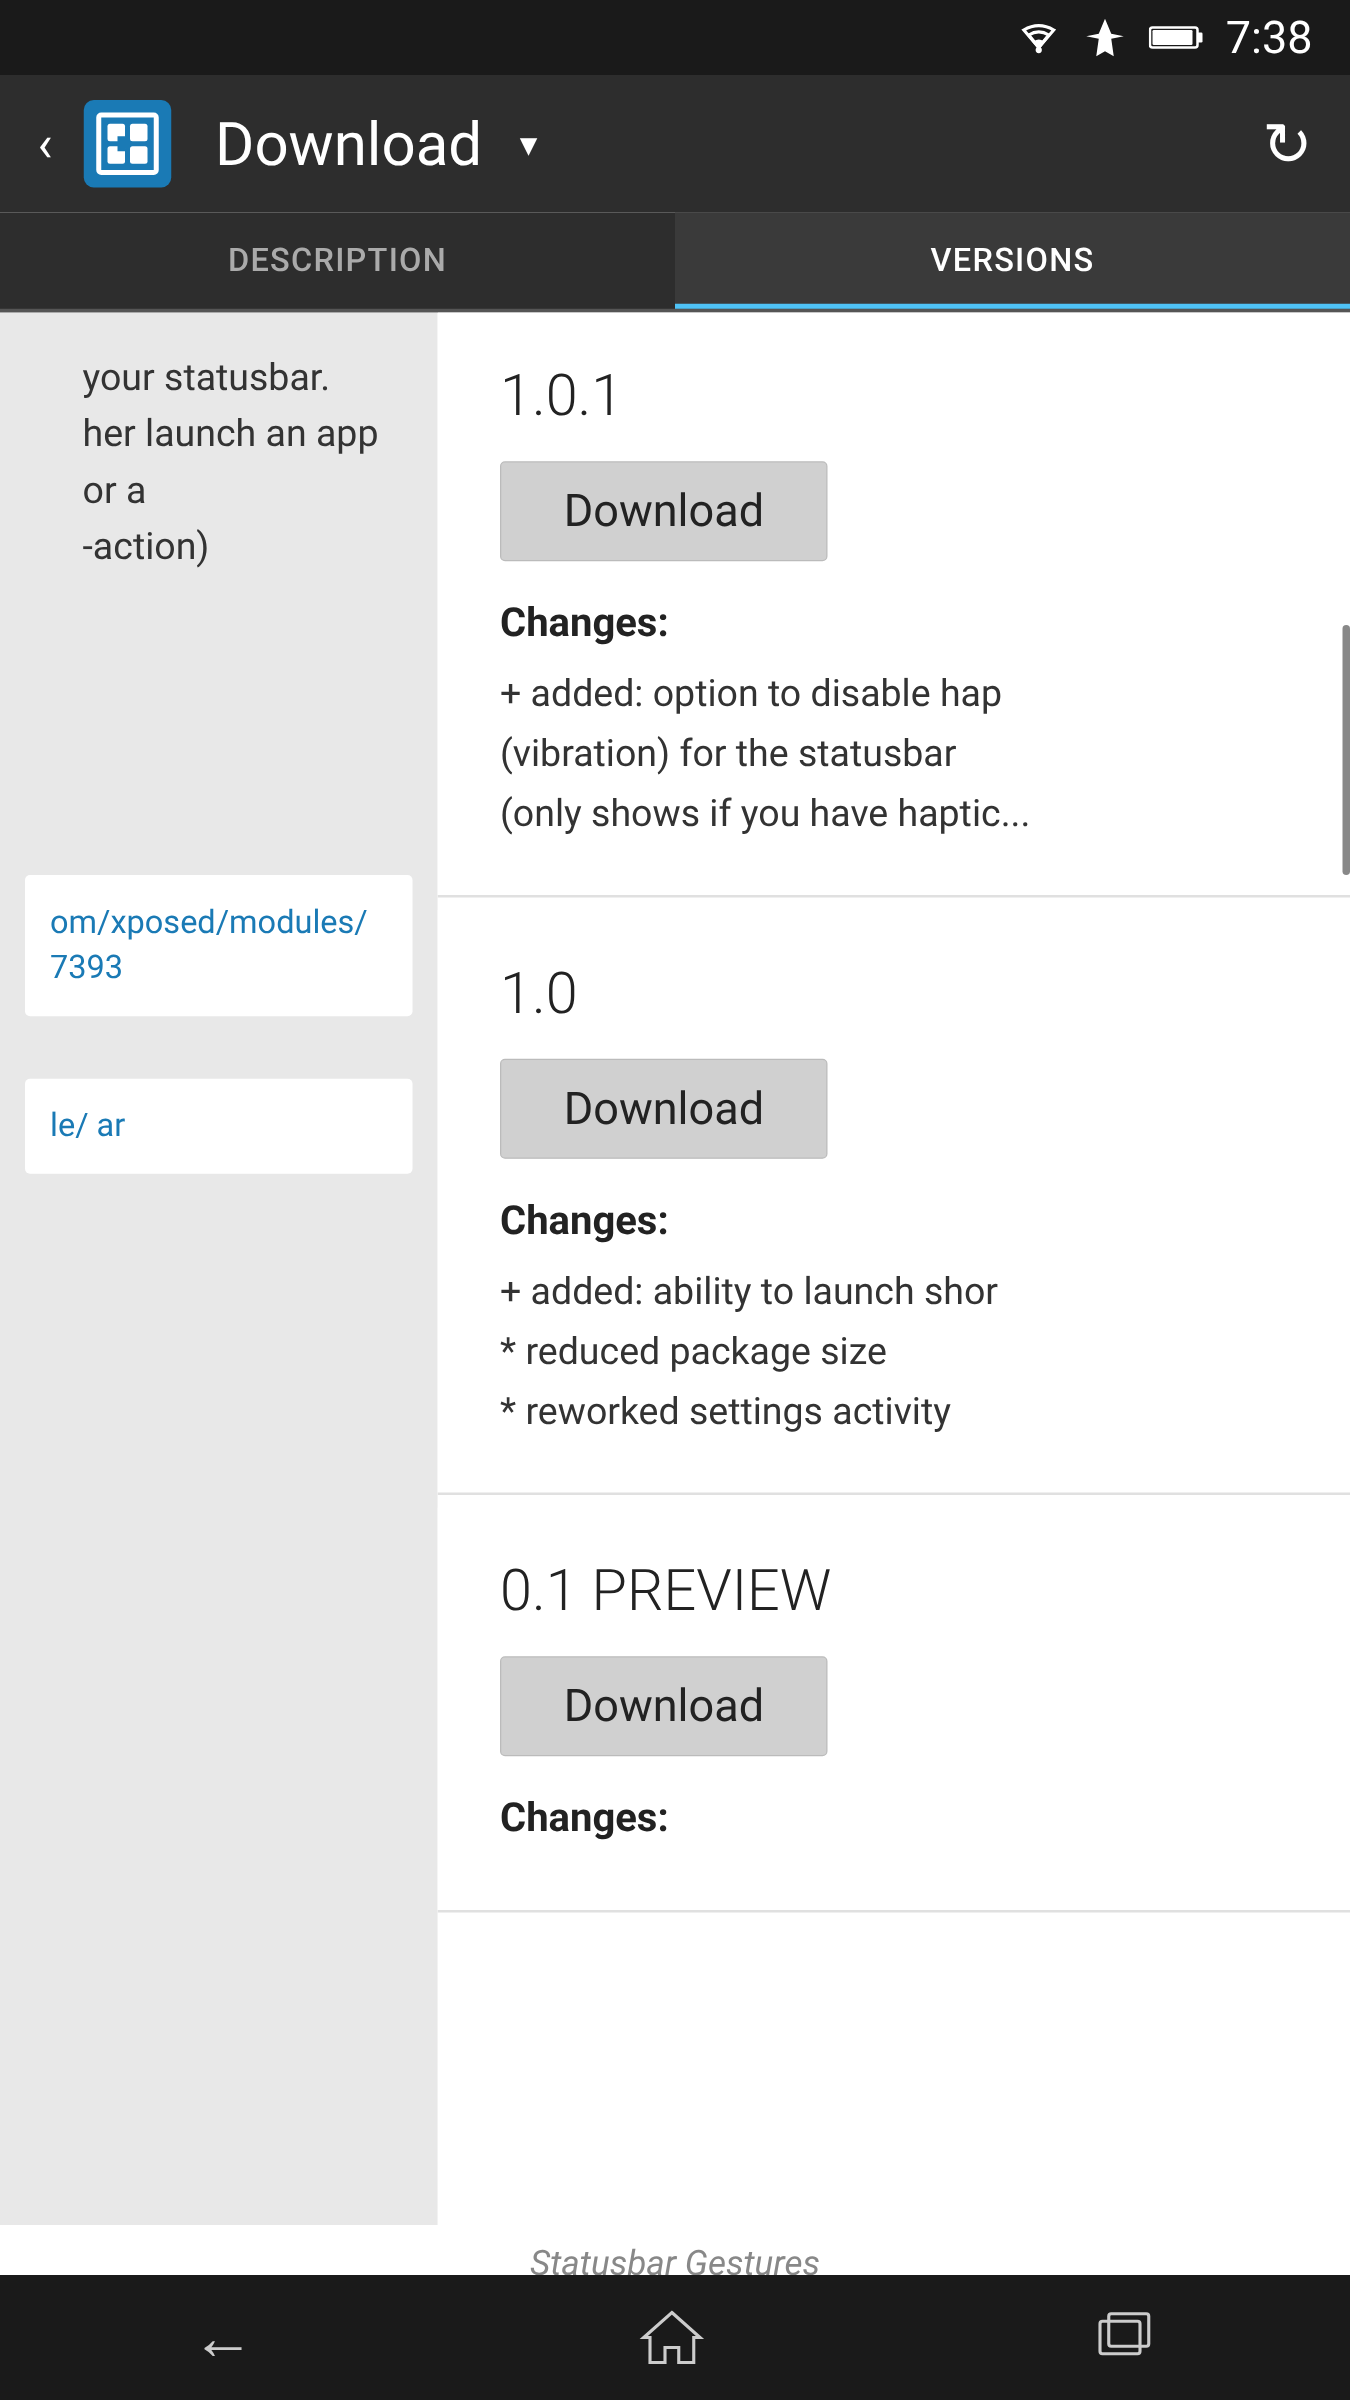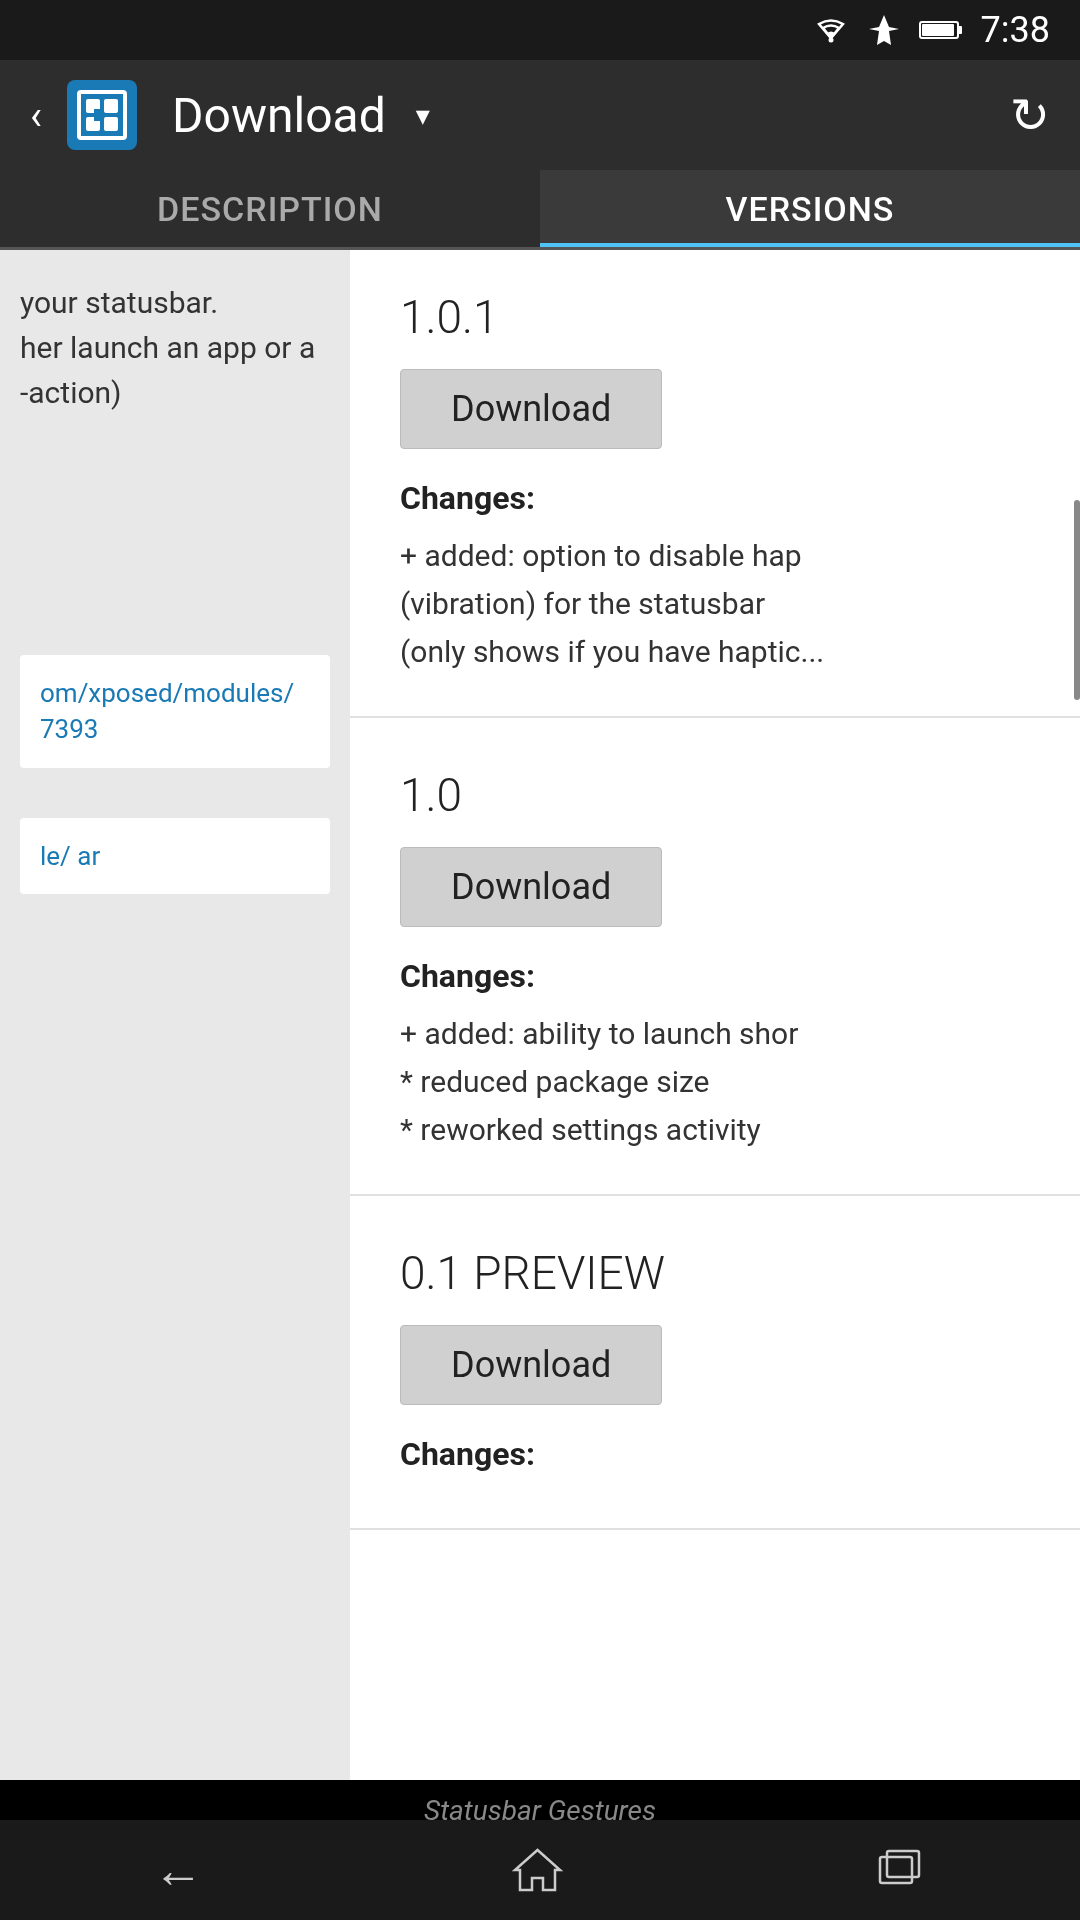--- a/index.html
+++ b/index.html
@@ -107,21 +107,21 @@
       display: flex;
       border-bottom: 3px solid #555;
     }
 
     .tab {
       flex: 1;
       display: flex;
       align-items: center;
       justify-content: center;
       color: #aaa;
-      font-size: 34px;
+      font-size: 26px;
       font-weight: 500;
       text-transform: uppercase;
       letter-spacing: 1px;
       cursor: pointer;
       position: relative;
     }
 
     .tab.active {
       color: white;
     }
@@ -158,20 +158,21 @@
       padding: 30px 20px;
       overflow: hidden;
       flex-shrink: 0;
     }
 
     .description-text {
       font-size: 30px;
       color: #333;
       line-height: 1.5;
       margin-bottom: 40px;
+      margin-left: 46px;
     }
 
     .link-box {
       background: white;
       padding: 20px;
       border-radius: 4px;
       margin-bottom: 20px;
     }
 
     .link-text {
@@ -225,21 +226,21 @@
     .changes-text {
       font-size: 30px;
       color: #333;
       line-height: 1.6;
     }
 
     
     .bottom-bar {
       width: 100%;
       height: 60px;
-      background: #000000;
+      background: #ffffff;
       display: flex;
       align-items: center;
       justify-content: center;
       position: fixed;
       bottom: 80px;
     }
 
     .bottom-bar-text {
       color: #888;
       font-size: 28px;

